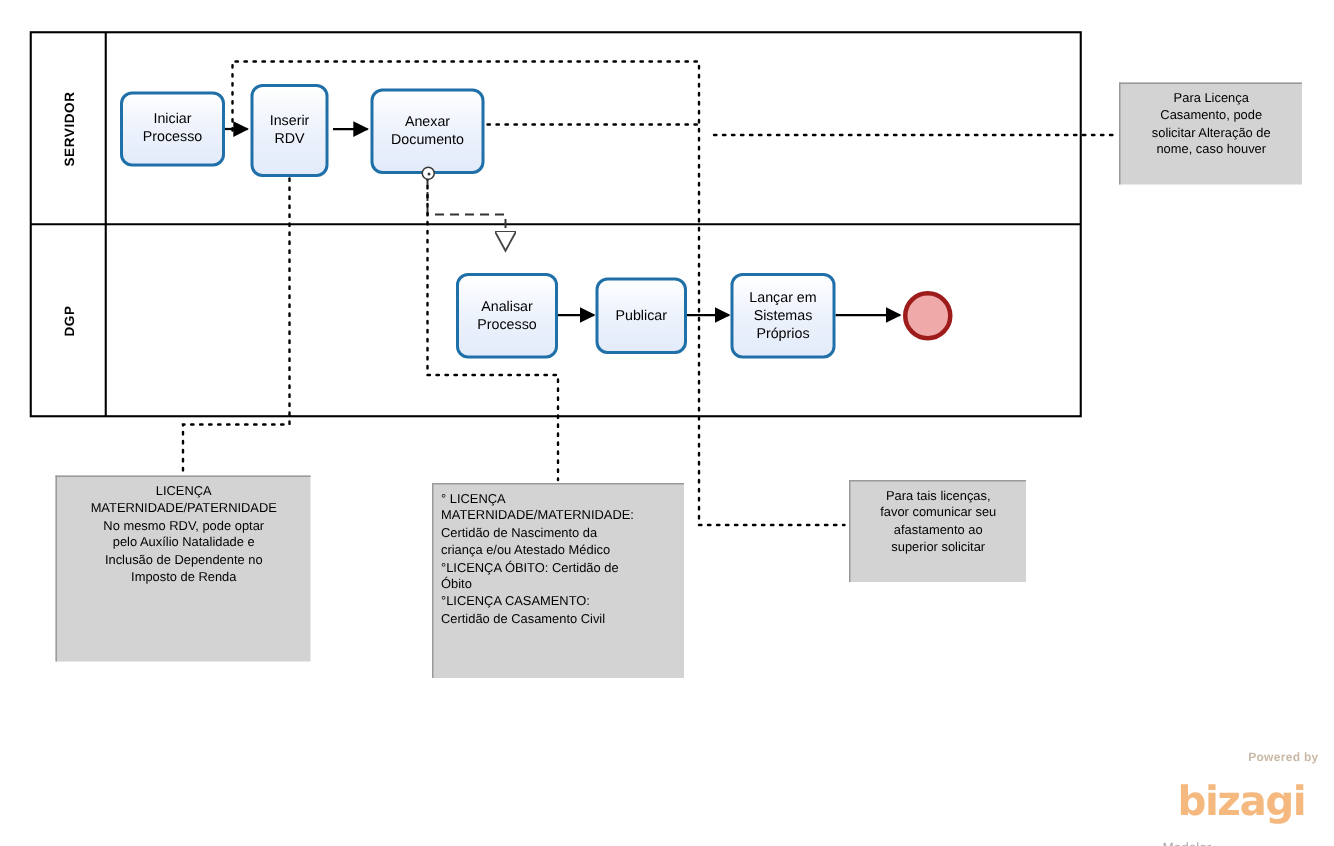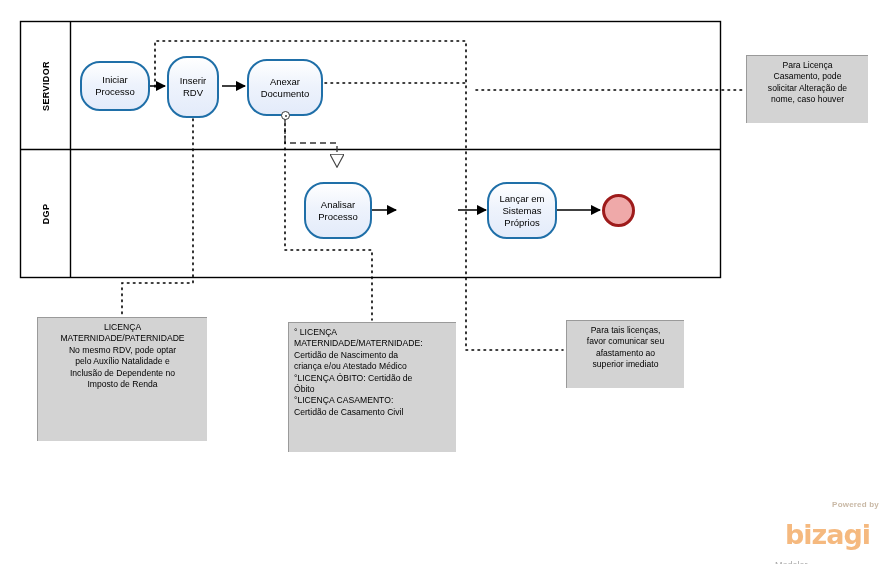--- a/index.html
+++ b/index.html
@@ -21,21 +21,21 @@
   .lane-label span{
     transform:rotate(-90deg);
     display:block;
   }
 
   
   .task{
     position:absolute;
     box-sizing:border-box;
     border:2px solid #1f6fa8;
-    border-radius:20px;
+    border-radius:8px;
     background:linear-gradient(to bottom,#ffffff 0%,#eef3fc 45%,#e3ebfa 100%);
     display:flex;align-items:center;justify-content:center;
     text-align:center;
     font-size:9.5px;line-height:12px;
     color:#000;
     padding:2px;
   }
   .task-label{display:block;}
 
   
@@ -164,20 +164,23 @@
     <span class="task-label" style="white-space:pre-line;">Anexar
 Documento</span>
   </div>
   <div class="boundary-dot" style="left:281px;top:111px;"></div>
 
   <div class="task" style="left:304px;top:182px;width:68px;height:57px;">
     <span class="task-label" style="white-space:pre-line;">Analisar
 Processo</span>
   </div>
 
+  <div class="task" style="left:397px;top:185px;width:61px;height:51px;">
+    <span class="task-label" style="white-space:pre-line;">Publicar</span>
+  </div>
 
   <div class="task" style="left:487px;top:182px;width:70px;height:57px;">
     <span class="task-label" style="white-space:pre-line;">Lançar em
 Sistemas
 Próprios</span>
   </div>
 
   <div class="end-event" style="left:602px;top:194px;width:33px;height:33px;"></div>
 
   <div class="annot center" style="left:37px;top:317px;width:170px;height:124px;">
@@ -197,21 +200,21 @@
     <div>°LICENÇA ÓBITO:  Certidão de</div>
     <div>Óbito</div>
     <div>°LICENÇA CASAMENTO:</div>
     <div>Certidão de Casamento Civil</div>
   </div>
 
   <div class="annot center" style="left:566px;top:320px;width:118px;height:68px;">
     <div>Para tais licenças,</div>
     <div>favor comunicar seu</div>
     <div>afastamento ao</div>
-    <div>superior imediato</div>
+    <div>superior solicitar</div>
   </div>
 
   <div class="annot center" style="left:746px;top:55px;width:122px;height:68px;">
     <div>Para Licença</div>
     <div>Casamento, pode</div>
     <div>solicitar Alteração de</div>
     <div>nome, caso houver</div>
   </div>
 
   <div id="bizagi-logo">

